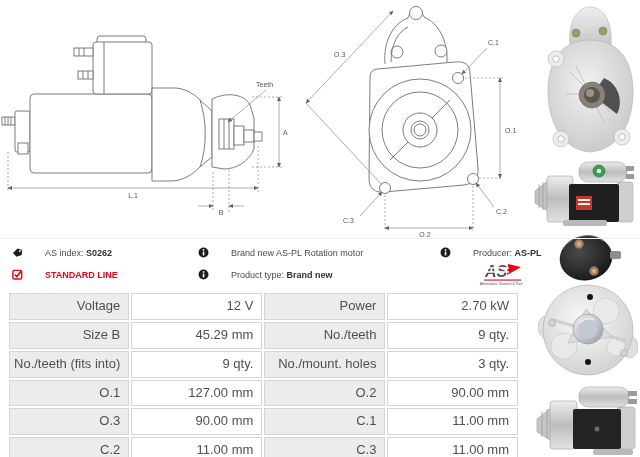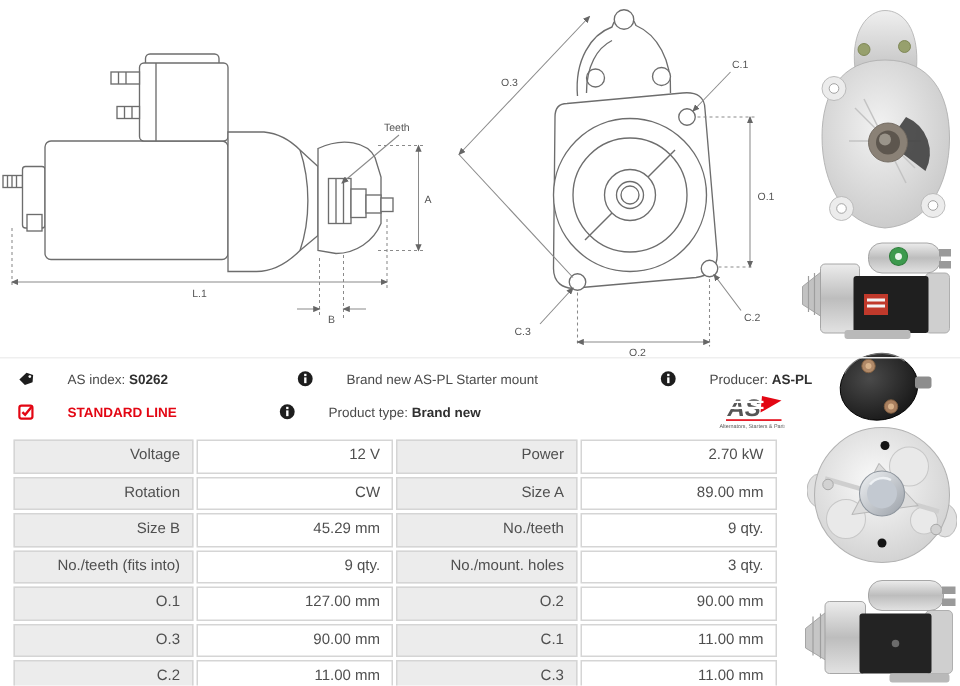--- a/index.html
+++ b/index.html
@@ -12,21 +12,21 @@
   
   #divider { top:238px; left:0; width:640px; height:1px; background:#efefef; }
   .info-line { position:absolute; height:13px; display:flex; align-items:center; gap:22px;
                font-size:9px; white-space:nowrap; }
   .info-line b { color:#303030; }
   .red b, .red { color:#e30613; }
   .icon { display:inline-flex; width:11px; height:11px; flex:0 0 11px; }
   
   #spec-table { position:absolute; left:7px; top:291px; width:513px;
                 border-collapse:separate; border-spacing:2px; }
-  #spec-table td { border:1px solid #d5d5d5; font-size:10px; color:#4f4f4f;
+  #spec-table td { border:1px solid #d5d5d5; font-size:13px; color:#4f4f4f;
                    padding:3px 8px 3px 4px; text-align:right; vertical-align:top;
                    line-height:1.45; }
   #spec-table td.lbl { background:#ececec; width:125px; }
   #spec-table td.val { background:#fff; width:138px; }
 </style>
 </head>
 <body>
 
 <div id="app">
 
@@ -284,24 +284,24 @@
   </div>
 
   <div class="info-line" style="left:198px;top:246px">
     <span class="icon">
       <svg width="11" height="11" viewBox="0 0 12 12">
           <circle cx="6" cy="6" r="5.4" fill="#1d1d1d"></circle>
           <rect x="5.2" y="5" width="1.7" height="4.2" fill="#fff"></rect>
           <rect x="5.2" y="2.4" width="1.7" height="1.7" fill="#fff"></rect>
         </svg>
     </span>
-    <span>Brand new AS-PL Starter mount</span>
-  </div>
-
-  <div class="info-line" style="left:186px;top:268px">
+    <span>Brand new AS-PL Rotation motor</span>
+  </div>
+
+  <div class="info-line" style="left:198px;top:268px">
     <span class="icon">
       <svg width="11" height="11" viewBox="0 0 12 12">
           <circle cx="6" cy="6" r="5.4" fill="#1d1d1d"></circle>
           <rect x="5.2" y="5" width="1.7" height="4.2" fill="#fff"></rect>
           <rect x="5.2" y="2.4" width="1.7" height="1.7" fill="#fff"></rect>
         </svg>
     </span>
     <span><span>Product type:</span>
       <b>Brand new</b></span>
   </div>
@@ -329,26 +329,20 @@
 
   <table id="spec-table">
     <tbody>
         <tr>
       <td class="lbl">Voltage</td>
       <td class="val">12 V</td>
       <td class="lbl">Power</td>
       <td class="val">2.70 kW</td>
     </tr>
     <tr>
-      <td class="lbl">Rotation</td>
-      <td class="val">CW</td>
-      <td class="lbl">Size A</td>
-      <td class="val">89.00 mm</td>
-    </tr>
-    <tr>
       <td class="lbl">Size B</td>
       <td class="val">45.29 mm</td>
       <td class="lbl">No./teeth</td>
       <td class="val">9 qty.</td>
     </tr>
     <tr>
       <td class="lbl">No./teeth (fits into)</td>
       <td class="val">9 qty.</td>
       <td class="lbl">No./mount. holes</td>
       <td class="val">3 qty.</td>

